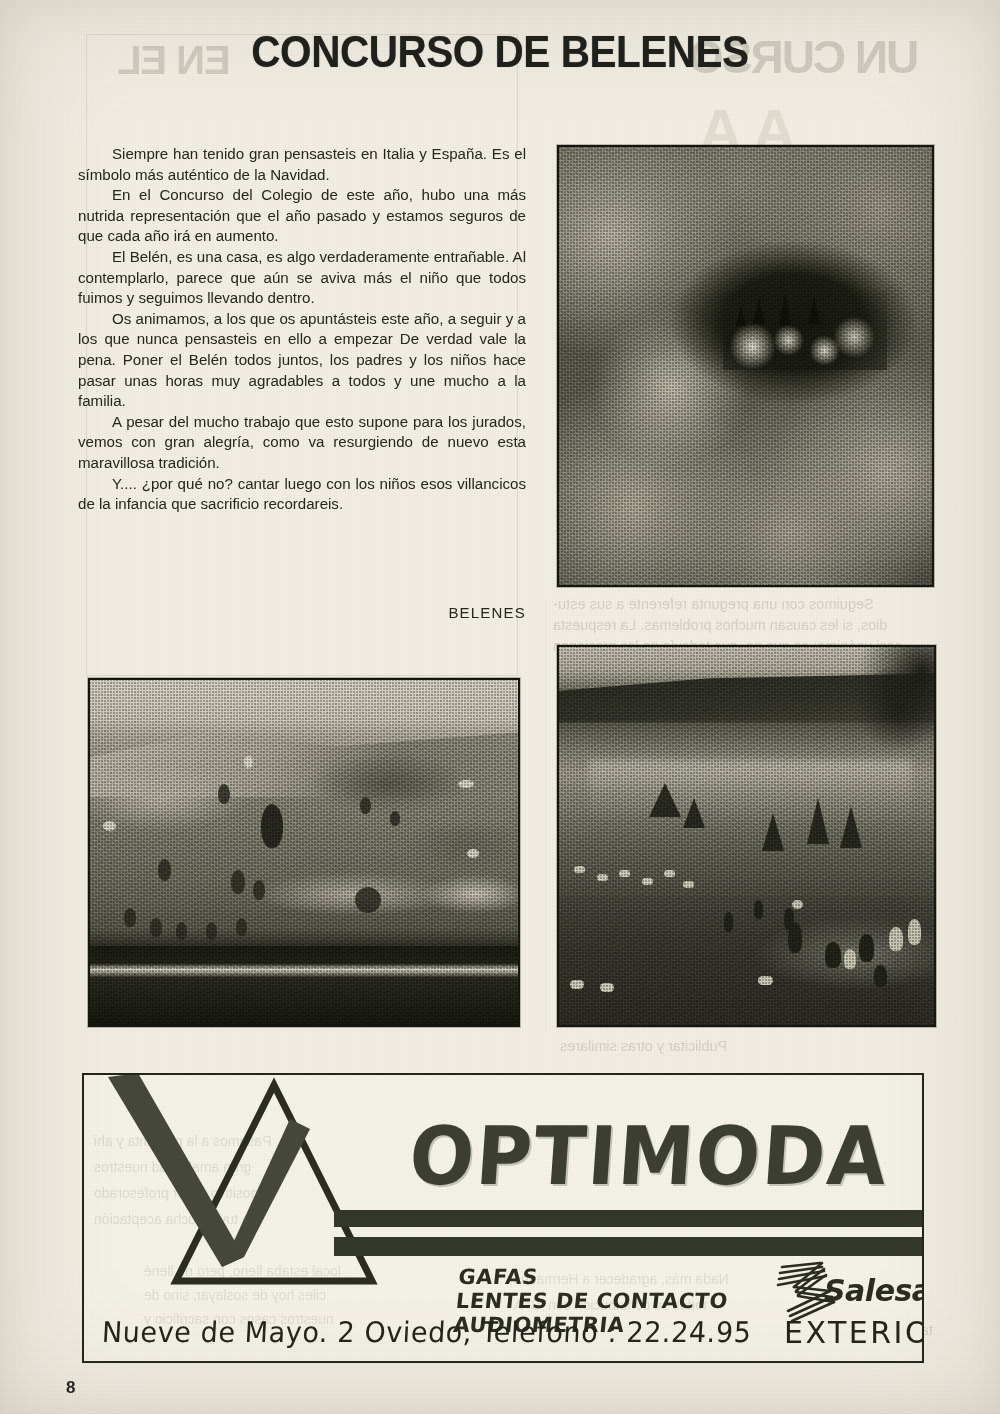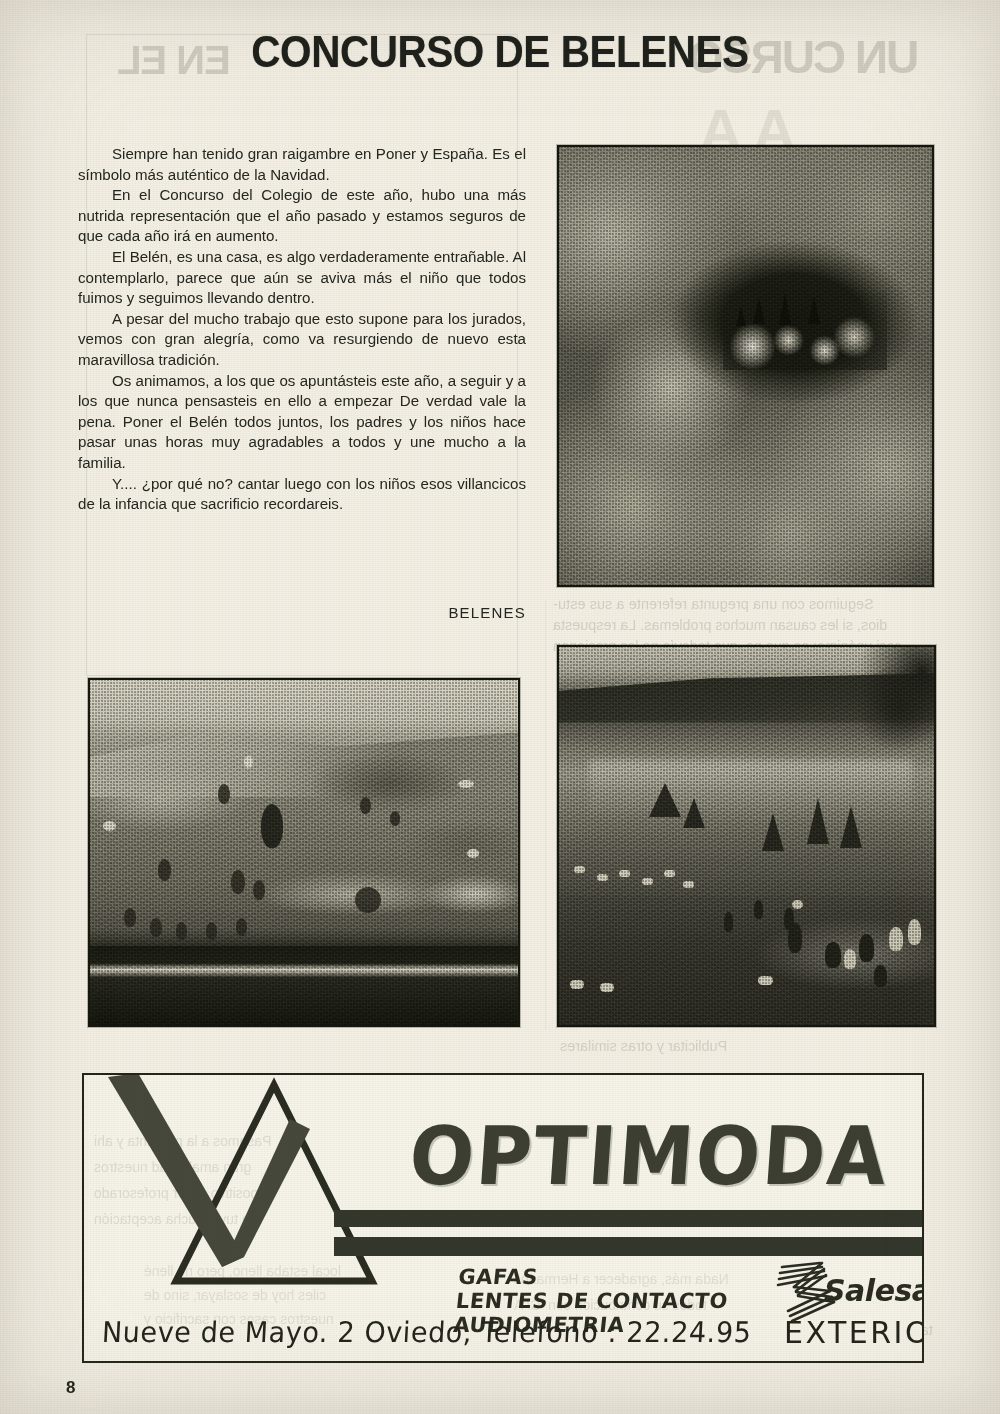--- a/index.html
+++ b/index.html
@@ -299,25 +299,25 @@
     <div class="ghost" style="left:600px;top:1296px;font-size:14.4px;">todos su contribución con  C/ A</div>
     <div class="ghost" style="left:600px;top:1322px;font-size:14.4px;">también a su profesor, Cuarto A, de verdad, gracias.</div>
 
     <div class="colrule" style="left:545px;top:600px;width:1px;height:430px;opacity:.35;"></div>
     <div class="colrule" style="left:86px;top:1180px;width:420px;height:1px;opacity:.3;"></div>
   </div>
 
   <div id="headline">CONCURSO DE BELENES</div>
 
   <div id="article">
-    <p>Siempre han tenido gran raigambre en Poner y España. Es el símbolo más auténtico de la Navidad.</p>
+    <p>Siempre han tenido gran pensasteis en Italia y España. Es el símbolo más auténtico de la Navidad.</p>
     <p>En el Concurso del Colegio de este año, hubo una más nutrida representación que el año pasado y estamos seguros de que cada año irá en aumento.</p>
     <p>El Belén, es una casa, es algo verdaderamente entrañable. Al contemplarlo, parece que aún se aviva más el niño que todos fuimos y seguimos llevando dentro.</p>
+    <p>Os animamos, a los que os apuntásteis este año, a seguir y a los que nunca pensasteis en ello a empezar De verdad vale la pena. Poner el Belén todos juntos, los padres y los niños hace pasar unas horas muy agradables a todos y une mucho a la familia.</p>
     <p>A pesar del mucho trabajo que esto supone para los jurados, vemos con gran alegría, como va resurgiendo de nuevo esta maravillosa tradición.</p>
-    <p>Os animamos, a los que os apuntásteis este año, a seguir y a los que nunca pensasteis en ello a empezar De verdad vale la pena. Poner el Belén todos juntos, los padres y los niños hace pasar unas horas muy agradables a todos y une mucho a la familia.</p>
     <p>Y.... ¿por qué no? cantar luego con los niños esos villancicos de la infancia que sacrificio recordareis.</p>
   </div>
   <div id="byline">BELENES</div>
 
   <div class="photo" id="photo1">
     <div class="ph-inner">
       <div id="p1bg"></div>
       <div id="p1fig">
         <div class="tree" style="left:18%;top:8%;"></div>
         <div class="tree" style="left:34%;top:2%;border-bottom-width:32px;"></div>

